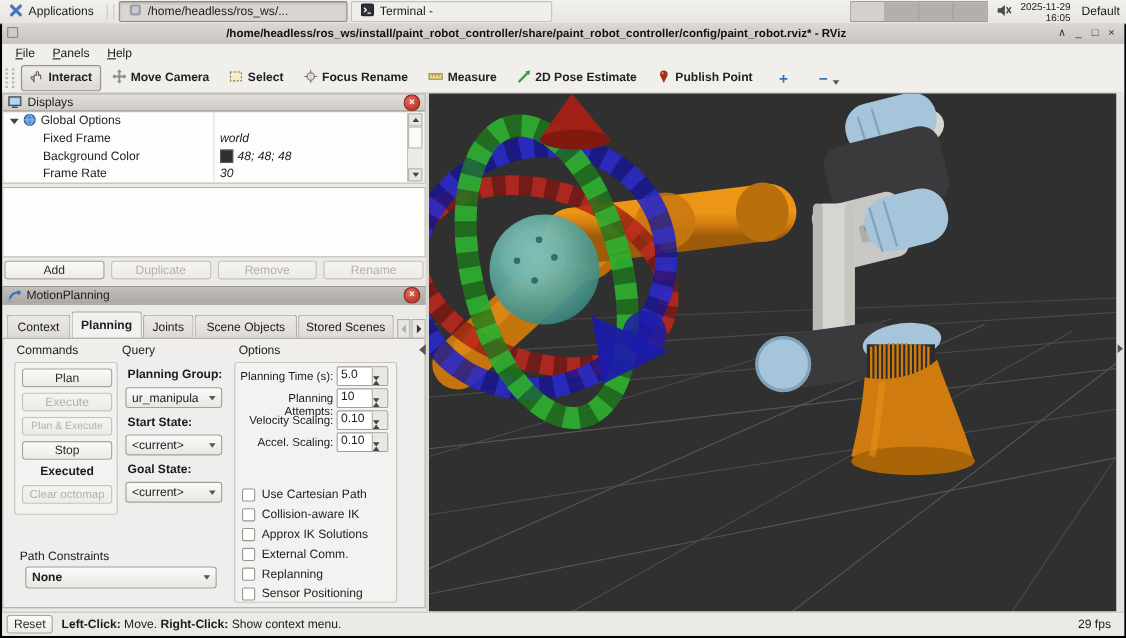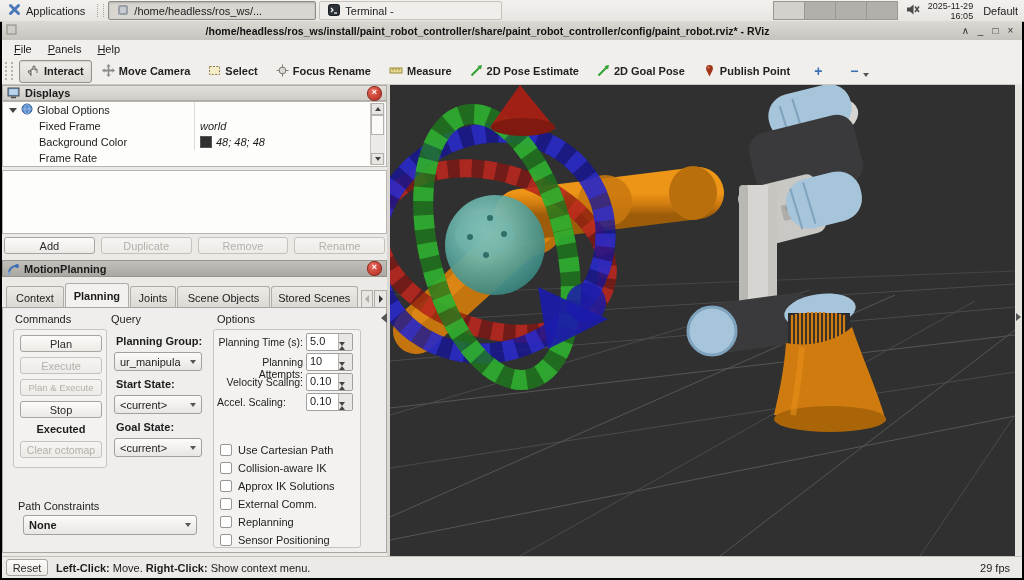--- a/index.html
+++ b/index.html
@@ -34,21 +34,21 @@
   #toolbar{left:0;top:37px;width:1020px;height:27px;background:#f1efec;border-bottom:1px solid #c9c6c1;
     display:flex;align-items:center;gap:2px;padding-left:3px;box-sizing:border-box;}
   .drag-dots{width:4px;height:18px;border-left:2px dotted #b5b2ad;border-right:2px dotted #b5b2ad;margin-right:4px;}
   .tool{display:flex;align-items:center;gap:4px;padding:3px 7px;font-weight:600;color:#222;border:1px solid transparent;border-radius:3px;}
   .tool.active{background:linear-gradient(#f0eeea,#dcd9d4);border:1px solid #95928c;box-shadow:inset 0 1px 2px rgba(0,0,0,.12);}
   .tool .plusminus{color:#3c6fb5;font-weight:bold;font-size:14px;line-height:12px;}
   
   .panel-hdr{display:flex;align-items:center;gap:5px;padding:0 4px;box-sizing:border-box;}
   .hdr-light{background:linear-gradient(#e2dfdb,#cfccc7);border:1px solid #b0ada8;}
   .hdr-dark{background:linear-gradient(#c3c0bb,#abA8a3);background:linear-gradient(#c3c0bb,#aba8a3);border:1px solid #98958f;}
-  .panel-title{font-weight:bold;color:#1b1b1b;}
+  .panel-title{font-weight:normal;color:#1b1b1b;}
   .close-btn{margin-left:auto;width:13px;height:13px;border-radius:7px;border:1px solid #8a2a1e;
     background:radial-gradient(circle at 35% 30%,#e8695c,#b02a1c);color:#fff;font-size:9px;line-height:11px;text-align:center;font-weight:bold;}
   .white-box{background:#fdfdfc;border:1px solid #b8b5b0;box-sizing:border-box;}
   .tree-row{display:flex;align-items:center;height:16px;}
   .tree-label{display:flex;align-items:center;gap:4px;width:191px;padding-left:4px;box-sizing:border-box;}
   .tree-val{display:flex;align-items:center;gap:4px;padding-left:5px;border-left:1px solid #dedbd7;height:100%;flex:1;font-style:italic;}
   .indent{width:28px;}
   .exp-tri{width:0;height:0;border-left:4px solid transparent;border-right:4px solid transparent;border-top:5px solid #444;margin-left:2px;}
   .swatch{width:10px;height:10px;background:#303030;border:1px solid #555;}
   .btn{background:linear-gradient(#fcfbfa,#eceae6);border:1px solid #a8a5a0;border-radius:3px;
@@ -186,27 +186,20 @@
       </div>
       <div class="tool">
         <span><svg width="13" height="13">
               <line x1="1.5" y1="11.5" x2="9.5" y2="3.5" stroke="#2fa12f" stroke-width="2"></line>
               <polygon points="7.5,2 12,1 11,5.5" fill="#2fa12f"></polygon>
             </svg></span>
         <span>2D Pose Estimate</span>
       </div>
       <div class="tool">
         <span><svg width="13" height="13">
-              <line x1="1.5" y1="11.5" x2="9.5" y2="3.5" stroke="#2fa12f" stroke-width="2"></line>
-              <polygon points="7.5,2 12,1 11,5.5" fill="#2fa12f"></polygon>
-            </svg></span>
-        <span>2D Goal Pose</span>
-      </div>
-      <div class="tool">
-        <span><svg width="13" height="13">
               <circle cx="6.5" cy="4.5" r="3.4" fill="#a03318"></circle>
               <polygon points="3.6,6.5 9.4,6.5 6.5,12.5" fill="#a03318"></polygon>
               <circle cx="5.5" cy="3.5" r="1" fill="#d98a6e"></circle>
             </svg></span>
         <span>Publish Point</span>
       </div>
       <div class="tool" style="margin-left:6px;">
         <span class="plusminus">+</span>
       </div>
       <div class="tool" style="margin-left:10px;">
@@ -256,20 +249,23 @@
         <div class="tree-val">
             <span class="swatch"></span>
             <span>48; 48; 48</span>
           </div>
       </div>
       <div class="tree-row">
         <div class="tree-label">
             <span class="indent"></span>
             <span>Frame Rate</span>
           </div>
+        <div class="tree-val">
+            <span>30</span>
+          </div>
       </div>
 
       <div class="abs" style="right:1px;top:1px;width:14px;height:62px;background:#eceae6;border-left:1px solid #c5c2bd;">
         <div class="sb" style="width:13px;height:12px;">
             <span class="tri-up"></span>
           </div>
         <div style="width:13px;height:20px;background:#fbfaf9;border:1px solid #b5b2ad;box-sizing:border-box;"></div>
         <div class="sb abs" style="bottom:0;width:13px;height:12px;">
             <span class="tri-dn"></span>
           </div>
@@ -354,21 +350,21 @@
           </span>
       </div>
       <span class="abs" style="left:214px;top:68px;width:86px;text-align:right;font-size:10.5px;">Velocity Scaling:</span>
       <div class="abs spin" style="left:303px;top:65px;width:47px;height:18px;">
         <span class="val">0.10</span>
         <span class="arrows">
             <span><span class="tri-up"></span></span>
             <span><span class="tri-dn"></span></span>
           </span>
       </div>
-      <span class="abs" style="left:214px;top:88px;width:86px;font-size:10.5px;">Accel. Scaling:</span>
+      <span class="abs" style="left:214px;top:88px;width:86px;text-align:right;font-size:10.5px;">Accel. Scaling:</span>
       <div class="abs spin" style="left:303px;top:85px;width:47px;height:18px;">
         <span class="val">0.10</span>
         <span class="arrows">
             <span><span class="tri-up"></span></span>
             <span><span class="tri-dn"></span></span>
           </span>
       </div>
       <div class="abs cb-row" style="left:217px;top:120px;">
           <span class="cb"></span>
           <span>Use Cartesian Path</span>

